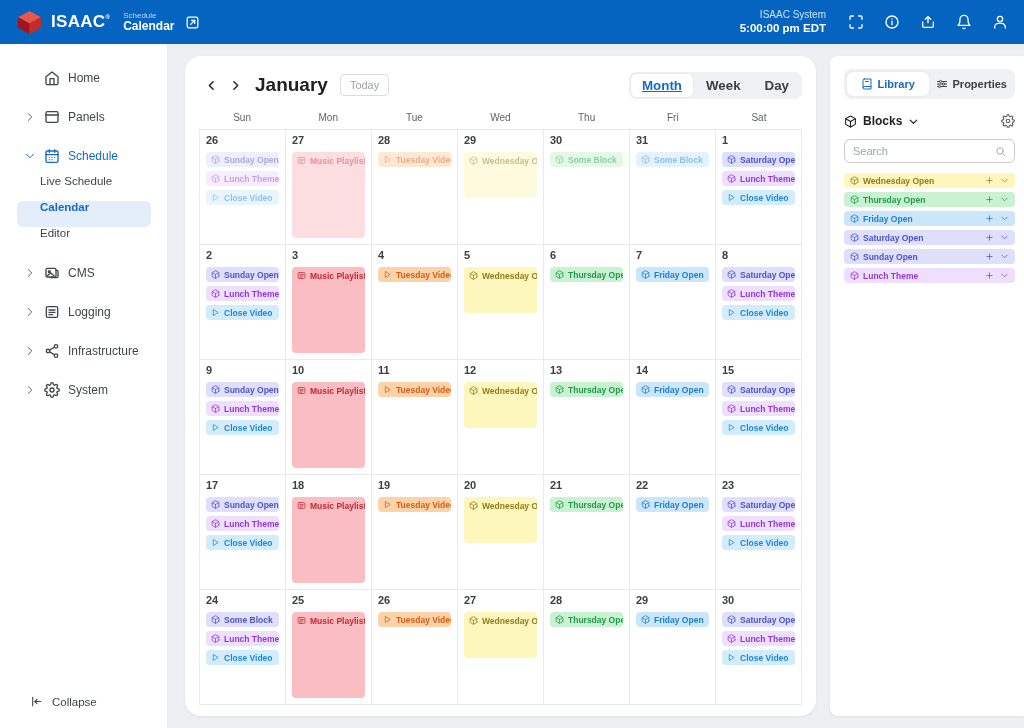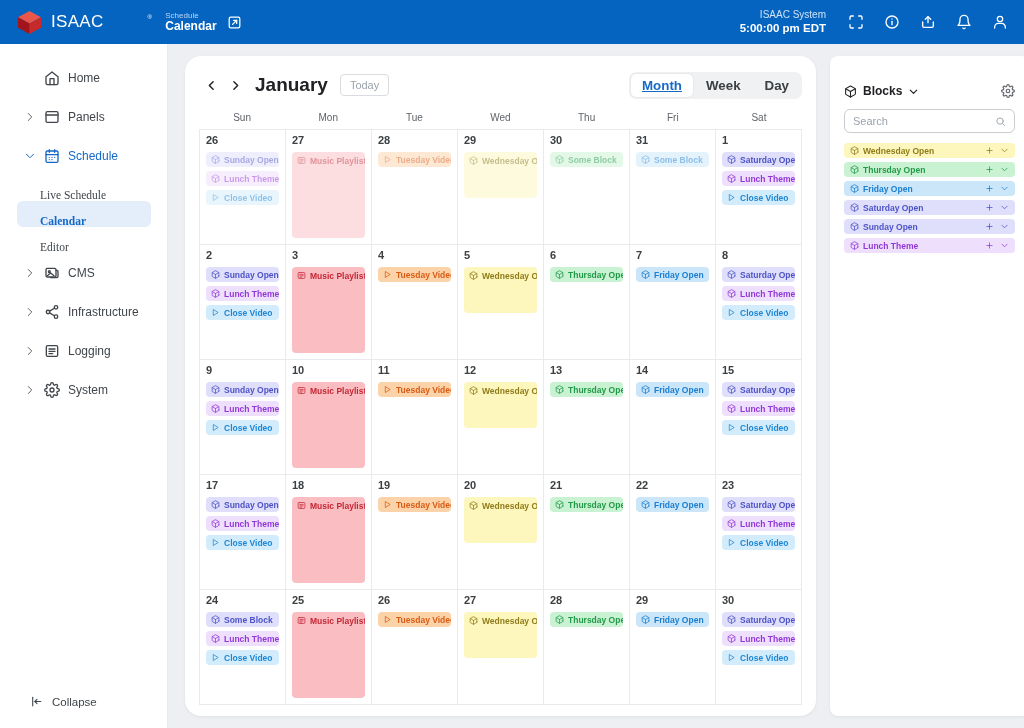--- a/index.html
+++ b/index.html
@@ -2,21 +2,21 @@
 <html><head>
 <meta charset="utf-8">
 <style>
   * { margin:0; padding:0; box-sizing:border-box; }
   html,body { width:1024px; height:728px; font-family:"Liberation Sans", sans-serif; background:#edeff2; overflow:hidden; }
   svg { display:block; }
 
   
   .topbar{height:44px;background:#0564c0;display:flex;align-items:center;color:#fff;padding:0 16px;}
   .logo{width:27px;height:25px;margin-right:8px;}
-  .brand{font-size:17px;font-weight:400;letter-spacing:.3px;display:flex;align-items:flex-start;gap:44px;}
+  .brand{font-size:17px;font-weight:700;letter-spacing:.3px;display:flex;align-items:flex-start;}
   .brand sup{font-size:6px;margin-top:2px;}
   .app{margin-left:13px;line-height:1.15;}
   .app .sec{font-size:8px;color:#b9d6f4;}
   .app .page{font-size:12px;font-weight:700;}
   .launch-btn{margin-left:10px;color:#fff;background:none;border:0;cursor:pointer;}
   .launch-btn svg{width:15px;height:15px;}
   .tb-right{margin-left:auto;display:flex;align-items:center;gap:20px;}
   .sysinfo{text-align:right;line-height:1.3;margin-right:2px;}
   .sysname{font-size:10px;color:#cfe2f7;}
   .clock{font-size:11.5px;font-weight:700;}
@@ -29,21 +29,21 @@
   .main{flex:1;display:flex;gap:14px;padding:12px 10px 12px 17px;background:#edeff2;}
 
   
   .nav-item{display:flex;align-items:center;height:39px;padding-left:24px;font-size:12px;color:#3f454b;gap:8px;cursor:pointer;}
   .nav-item .chev{width:12px;height:12px;color:#5f6368;flex-shrink:0;}
   .nav-item .chev svg{width:12px;height:12px;}
   .nav-item .nicon{width:16px;height:16px;flex-shrink:0;}
   .nav-item .nicon svg{width:16px;height:16px;}
   .nav-item.active{color:#1569c7;}
   .nav-item.active .chev{color:#1569c7;}
-  .sub-item{display:flex;align-items:flex-end;height:26px;padding-left:40px;font-size:11.5px;color:#3f454b;cursor:pointer;font-family:Liberation Serif, serif;}
+  .sub-item{display:flex;align-items:flex-start;height:26px;padding-left:40px;font-size:11.5px;color:#3f454b;cursor:pointer;}
   .sub-item.sel{background:#e4eefb;border-radius:6px;margin:0 16px 0 17px;padding-left:23px;color:#1569c7;font-weight:600;}
   .collapse{margin-top:auto;display:flex;align-items:center;gap:9px;padding:0 0 20px 30px;font-size:11.5px;color:#3f454b;background:none;border:0;cursor:pointer;}
   .collapse svg{width:13px;height:13px;color:#3f454b;}
 
   
   .cal-card{width:631px;flex-shrink:0;background:#fff;border-radius:16px;box-shadow:0 1px 3px rgba(60,64,67,.08);padding:14px 14px 12px;}
   .cal-head{display:flex;align-items:center;height:30px;margin-bottom:6px;}
   .nav-arrow{width:24px;height:24px;background:none;border:0;color:#202124;cursor:pointer;display:flex;align-items:center;justify-content:center;}
   .nav-arrow svg{width:13px;height:13px;}
   .month-title{font-size:19px;font-weight:700;color:#202124;margin:0 12px 0 8px;}
@@ -228,44 +228,44 @@
           <span>CMS</span>
         </div>
         <div class="nav-item">
           <span class="chev">
             <svg viewBox="0 0 24 24" fill="none" stroke="currentColor" stroke-width="2" stroke-linecap="round" stroke-linejoin="round">
               <polyline points="8.5,5 15.5,12 8.5,19"></polyline>
             </svg>
           </span>
           <span class="nicon">
             <svg viewBox="0 0 24 24" fill="none" stroke="currentColor" stroke-width="2" stroke-linecap="round" stroke-linejoin="round">
+              <rect x="3.5" y="4" width="17" height="16" rx="2"></rect>
+              <line x1="7.5" y1="9" x2="16.5" y2="9"></line>
+              <line x1="7.5" y1="12.5" x2="16.5" y2="12.5"></line>
+              <line x1="7.5" y1="16" x2="13" y2="16"></line>
+            </svg>
+          </span>
+          <span>Logging</span>
+        </div>
+        <div class="nav-item">
+          <span class="chev">
+            <svg viewBox="0 0 24 24" fill="none" stroke="currentColor" stroke-width="2" stroke-linecap="round" stroke-linejoin="round">
+              <polyline points="8.5,5 15.5,12 8.5,19"></polyline>
+            </svg>
+          </span>
+          <span class="nicon">
+            <svg viewBox="0 0 24 24" fill="none" stroke="currentColor" stroke-width="2" stroke-linecap="round" stroke-linejoin="round">
               <circle cx="18" cy="5" r="2.6"></circle>
               <circle cx="6" cy="12" r="2.6"></circle>
               <circle cx="18" cy="19" r="2.6"></circle>
               <line x1="8.4" y1="13.3" x2="15.6" y2="17.7"></line>
               <line x1="15.6" y1="6.3" x2="8.4" y2="10.7"></line>
             </svg>
           </span>
           <span>Infrastructure</span>
-        </div>
-        <div class="nav-item">
-          <span class="chev">
-            <svg viewBox="0 0 24 24" fill="none" stroke="currentColor" stroke-width="2" stroke-linecap="round" stroke-linejoin="round">
-              <polyline points="8.5,5 15.5,12 8.5,19"></polyline>
-            </svg>
-          </span>
-          <span class="nicon">
-            <svg viewBox="0 0 24 24" fill="none" stroke="currentColor" stroke-width="2" stroke-linecap="round" stroke-linejoin="round">
-              <rect x="3.5" y="4" width="17" height="16" rx="2"></rect>
-              <line x1="7.5" y1="9" x2="16.5" y2="9"></line>
-              <line x1="7.5" y1="12.5" x2="16.5" y2="12.5"></line>
-              <line x1="7.5" y1="16" x2="13" y2="16"></line>
-            </svg>
-          </span>
-          <span>Logging</span>
         </div>
         <div class="nav-item">
           <span class="chev">
             <svg viewBox="0 0 24 24" fill="none" stroke="currentColor" stroke-width="2" stroke-linecap="round" stroke-linejoin="round">
               <polyline points="8.5,5 15.5,12 8.5,19"></polyline>
             </svg>
           </span>
           <span class="nicon">
             <svg viewBox="0 0 24 24" fill="none" stroke="currentColor" stroke-width="2" stroke-linecap="round" stroke-linejoin="round">
               <circle cx="12" cy="12" r="3"></circle>
@@ -945,20 +945,41 @@
                   <polygon points="7,4.5 19,12 7,19.5"></polygon>
                 </svg>
               </span>
               <span>Close Video</span>
             </div>
           </div>
         </div>
     </section>
 
     <aside class="lib-card">
+      <div class="tabs">
+        <button class="tab sel">
+          <svg viewBox="0 0 24 24" fill="none" stroke="currentColor" stroke-width="2" stroke-linecap="round" stroke-linejoin="round">
+              <path d="M4 19.5A2.5 2.5 0 0 1 6.5 17H20"></path>
+              <path d="M6.5 2H20v20H6.5A2.5 2.5 0 0 1 4 19.5v-15A2.5 2.5 0 0 1 6.5 2z"></path>
+              <line x1="9" y1="7" x2="15" y2="7"></line>
+            </svg>
+          <span>Library</span>
+        </button>
+        <button class="tab">
+          <svg viewBox="0 0 24 24" fill="none" stroke="currentColor" stroke-width="2" stroke-linecap="round" stroke-linejoin="round">
+              <line x1="3" y1="7" x2="21" y2="7"></line>
+              <circle cx="9" cy="7" r="2.2" fill="#fff"></circle>
+              <line x1="3" y1="12" x2="21" y2="12"></line>
+              <circle cx="15" cy="12" r="2.2" fill="#fff"></circle>
+              <line x1="3" y1="17" x2="21" y2="17"></line>
+              <circle cx="7" cy="17" r="2.2" fill="#fff"></circle>
+            </svg>
+          <span>Properties</span>
+        </button>
+      </div>
       <div class="blocks-row">
         <button class="blocks-dd">
           <svg viewBox="0 0 24 24" fill="none" stroke="currentColor" stroke-width="2" stroke-linecap="round" stroke-linejoin="round">
               <path d="M21 16V8a2 2 0 0 0-1-1.73l-7-4a2 2 0 0 0-2 0l-7 4A2 2 0 0 0 3 8v8a2 2 0 0 0 1 1.73l7 4a2 2 0 0 0 2 0l7-4A2 2 0 0 0 21 16z"></path>
               <polyline points="3.27,6.96 12,12.01 20.73,6.96"></polyline>
               <line x1="12" y1="22.08" x2="12" y2="12"></line>
             </svg>
           <span>Blocks</span>
           <span class="dd-chev">
               <svg viewBox="0 0 24 24" fill="none" stroke="currentColor" stroke-width="2.6" stroke-linecap="round" stroke-linejoin="round">

